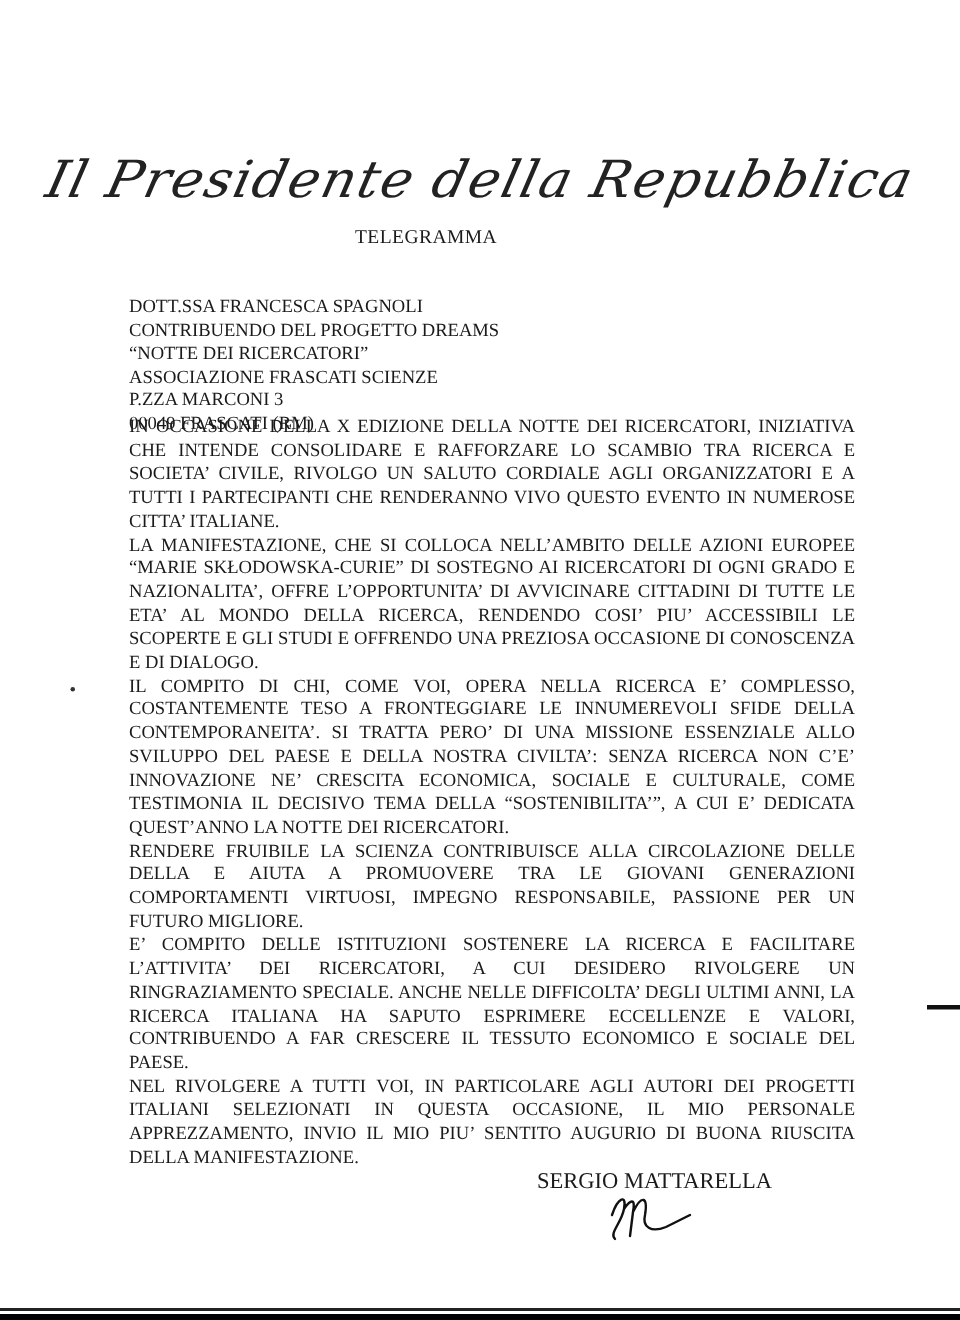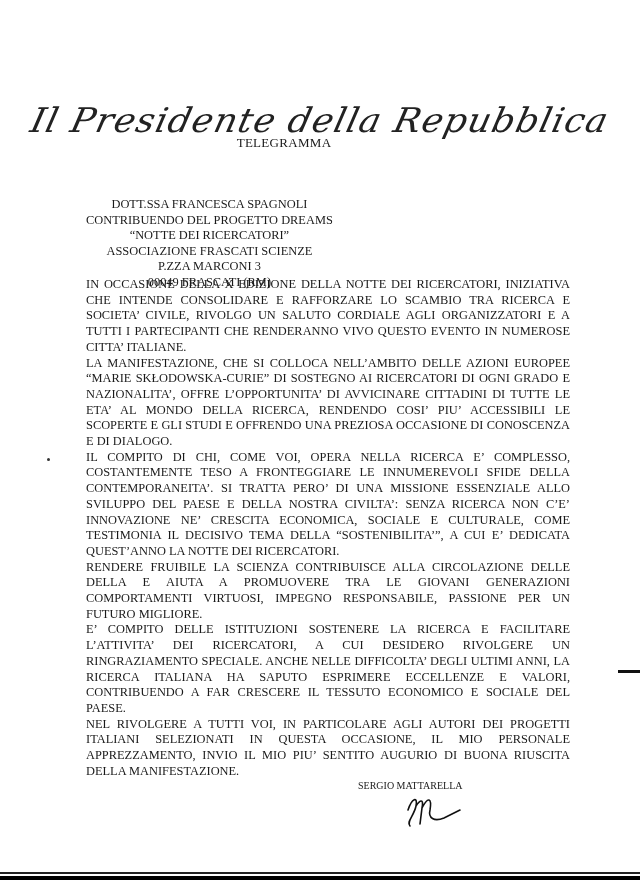--- a/index.html
+++ b/index.html
@@ -1,23 +1,23 @@
 <!DOCTYPE html>
 <html><head>
   <meta charset="utf-8">
   <style>
     html, body { margin: 0; padding: 0; background: #ffffff; }
     body { width: 640px; height: 880px; position: relative; overflow: hidden; font-family: "Liberation Serif", "DejaVu Serif", serif; color: #1a1a1a; }
     .letterhead { position: absolute; top: 100px; left: 0; width: 640px; text-align: center; font-family: "DejaVu Serif", "Liberation Serif", serif; font-style: italic; font-size: 34px; letter-spacing: 1px; color: #222; transform: scaleX(1.05) skewX(-12deg); }
-    .doc-type { position: absolute; top: 135px; left: 0; width: 568px; text-align: center; font-size: 13px; letter-spacing: 0.3px; }
-    .address { position: absolute; top: 197px; left: 86px; font-size: 12.4px; line-height: 15.5px; text-align: center; }
+    .doc-type { position: absolute; top: 150px; left: 0; width: 568px; text-align: center; font-size: 13px; letter-spacing: 0.3px; }
+    .address { position: absolute; top: 197px; left: 86px; font-size: 12.4px; line-height: 15.5px; }
     .address div { white-space: nowrap; }
     .body-text { position: absolute; top: 277px; left: 86px; width: 484px; font-size: 12.4px; line-height: 15.7px; text-align: justify; }
     .body-text p { margin: 0; }
-    .signature-name { position: absolute; top: 780px; left: 358px; font-size: 10px; white-space: nowrap; }
+    .signature-name { position: absolute; top: 780px; left: 358px; font-size: 15px; white-space: nowrap; }
     .signature-scribble { position: absolute; top: 792px; left: 400px; width: 90px; height: 40px; }
     .margin-dot { position: absolute; top: 458px; left: 47px; width: 3px; height: 3px; background: #333; border-radius: 50%; }
     .margin-dash { position: absolute; top: 670px; left: 618px; width: 22px; height: 3px; background: #111; }
     .bottom-edge { position: absolute; top: 872px; left: 0; width: 640px; height: 8px; background: linear-gradient(to bottom, #222 0, #222 2px, #fff 2px, #fff 4px, #000 4px, #000 8px); }
   </style>
 </head>
 <body>
 
 <div class="letterhead">Il Presidente della Repubblica</div>
 <div class="doc-type">TELEGRAMMA</div>

